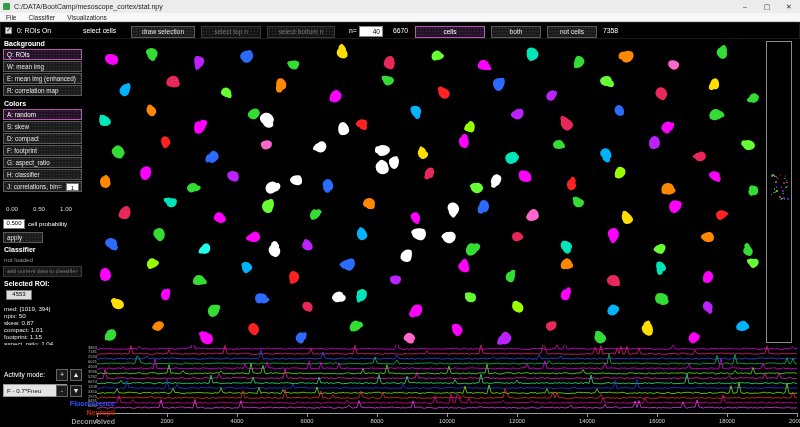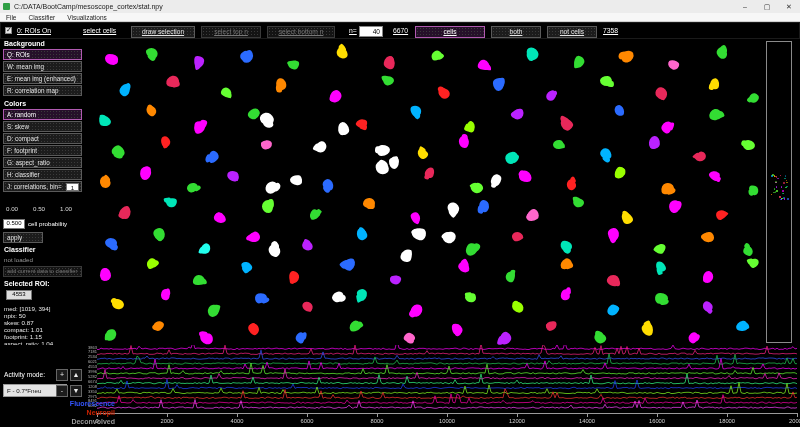--- a/index.html
+++ b/index.html
@@ -10,21 +10,21 @@
   
   .titlebar { position:absolute; left:0; top:0; width:800px; height:13px; background:#ececec; display:flex; align-items:center; font-size:7px; color:#222; }
   .appicon { width:7px; height:7px; margin:0 4px 0 3px; background:#2f9e44; border-radius:1px; }
   .win-controls { margin-left:auto; display:flex; }
   .win-btn { width:22px; height:13px; display:flex; align-items:center; justify-content:center; font-size:7px; color:#333; }
   .menubar { position:absolute; left:0; top:13px; width:800px; height:9px; background:#f7f7f7; display:flex; align-items:center; font-size:6.5px; color:#222; border-bottom:1px solid #d0d0d0; }
   .menu-item { padding:0 6px; }
 
   
   .toolbar { position:absolute; left:0; top:22px; width:800px; height:17px; background:#000; border:1px solid #1a1a1a; color:#fff; font-size:6.8px; }
-  .tb-abs { position:absolute; top:3px;text-decoration:underline; }
+  .tb-abs { position:absolute; top:3px; }
   .checkbox { display:inline-block; width:7px; height:7px; background:#e8e8e8; border:1px solid #888; position:relative; vertical-align:middle; }
   .checkbox:after { content:"✓"; position:absolute; left:0px; top:-1.5px; font-size:7px; color:#111; }
   .btn { background:#1c1c1c; background-image:radial-gradient(circle,#3a3a3a 0.5px,transparent 0.6px); background-size:3px 3px; border:1px solid #5a5a5a; color:#e6e6e6; font-size:6.6px; text-align:center; line-height:10px; height:12px; }
   .btn.sel { border-color:#b05ab0; background-color:#26102a; color:#fff; }
   .btn.dis { color:#777; border-color:#3a3a3a; background-color:#141414; }
   .tb-input { background:#fff; color:#000; border:1px solid #888; font-size:6.6px; height:11px; text-align:right; padding-right:2px; }
 
   
   .sidebar { position:absolute; left:0; top:39px; width:85px; height:306px; background:#000; color:#fff; }
   .sb-h { position:absolute; left:4px; font-size:7px; font-weight:bold; color:#fff; }

